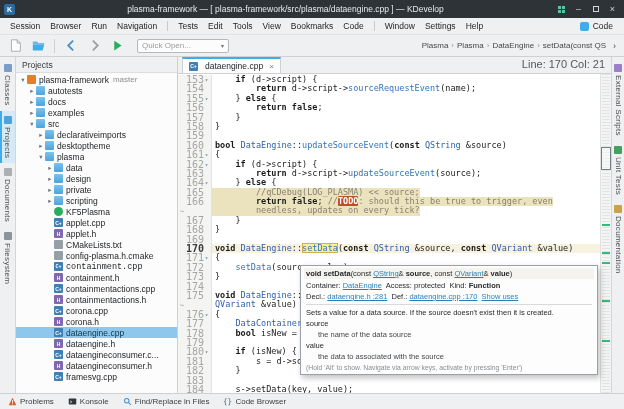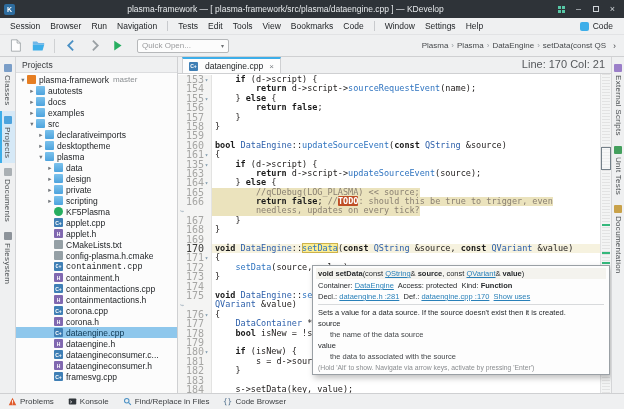--- a/index.html
+++ b/index.html
@@ -88,39 +88,39 @@
   .linecol { margin-left:auto; padding:0 6px 2px 0; font-size:11px; color:#55585b; align-self:center;}
 
   .editor-body { flex:1; position:relative; display:flex; min-height:0; overflow:hidden; background:#fff;}
   .code { flex:1; overflow:hidden; font-family:"DejaVu Sans Mono", monospace; font-size:8.5px;
           line-height:9.4px; padding-top:1px; }
   .crow { display:flex; height:9.4px; white-space:pre; }
   .crow.cur { background:#f6f2df; }
   .gut { display:flex; flex:none; background:#f4f4f3; border-right:1px solid #e3e3e2; }
   .gicon { width:8px; font-size:6px; color:#93a5b5; text-align:center; }
   .gnum { width:16px; text-align:right; font-size:10px; color:#a5a5a3; padding-right:1px;}
-  .crow.cur .gnum { color:#3b3b39; font-weight:normal; }
+  .crow.cur .gnum { color:#3b3b39; font-weight:bold; }
   .gfold { width:9px; font-size:6px; color:#7d98ab; text-align:center; }
   .ctext { padding-left:3px; }
   .ctext.hl { background:var(--hlline,#ebe3bd); }
   .tk.pl { color:#1f1c1b; } .tk.kw { color:#1b1b1b; font-weight:bold; }
   .tk.ty { color:var(--type,#2c5faa); } .tk.fn { color:var(--func,#2f74c0); }
   .tk.cm { color:var(--comment,#8a8072); }
   .tk.todo { background:var(--todo,#bf4e25); color:#fff; font-weight:bold; border-radius:1px;}
   .tk.occ { background:var(--occur,#fcee94); box-shadow:inset 0 0 0 1px #cdb24b; }
 
   .escroll { width:11px; flex:none; background:#f3f4f4; border-left:1px solid #e0e1e2; position:relative;}
   .minimap { position:absolute; left:1px; right:1px; top:0; bottom:0; opacity:.4;
              background:repeating-linear-gradient(to bottom,#c9c9c9 0 1px,transparent 1px 3px);}
   .viewport-box { position:absolute; left:0; right:0; top:73px; height:23px;
                   border:1px solid #748089; background:rgba(252,252,252,.45);}
   .smark { position:absolute; left:1px; right:1px; height:2px; background:#35b87c; }
 
   
-  .tooltip { position:absolute; left:134px; top:191px; width:298px; background:#fdfdfd;
+  .tooltip { position:absolute; left:122px; top:191px; width:298px; background:#fdfdfd;
              border:1px solid #9aa0a5; box-shadow:2px 3px 6px rgba(0,0,0,.25); z-index:5;
              font-size:7.5px; color:#26292c; padding:3px 5px; }
   .tt-row { white-space:pre-wrap; margin-bottom:2px; }
   .tt-sig { background:#f4f3ee; padding:1px 2px; margin:-1px -2px 2px; }
   .tt-b { font-weight:bold; }
   .tt-link { color:var(--link,#2980b9); text-decoration:underline; }
   .tt-hr { border-top:1px solid #d8dadc; margin:3px 0; }
   .tt-indent { padding-left:12px; color:#44474a; }
   .tt-hint { color:#8a8d90; font-size:6.8px; margin-top:3px; }
 
@@ -408,21 +408,21 @@
         <div class="code">
             <div class="crow"><span class="gut"><span class="gicon"></span><span class="gnum">153</span><span class="gfold">▾</span></span><span class="ctext"><span class="tk pl">    </span><span class="tk kw">if</span><span class="tk pl"> (d-&gt;script) {</span></span></div>
             <div class="crow"><span class="gut"><span class="gicon"></span><span class="gnum">154</span><span class="gfold"></span></span><span class="ctext"><span class="tk pl">        </span><span class="tk kw">return</span><span class="tk pl"> d-&gt;script-&gt;</span><span class="tk fn">sourceRequestEvent</span><span class="tk pl">(name);</span></span></div>
             <div class="crow"><span class="gut"><span class="gicon"></span><span class="gnum">155</span><span class="gfold">▾</span></span><span class="ctext"><span class="tk pl">    } </span><span class="tk kw">else</span><span class="tk pl"> {</span></span></div>
             <div class="crow"><span class="gut"><span class="gicon"></span><span class="gnum">156</span><span class="gfold"></span></span><span class="ctext"><span class="tk pl">        </span><span class="tk kw">return</span><span class="tk pl"> </span><span class="tk kw">false</span><span class="tk pl">;</span></span></div>
             <div class="crow"><span class="gut"><span class="gicon"></span><span class="gnum">157</span><span class="gfold"></span></span><span class="ctext"><span class="tk pl">    }</span></span></div>
             <div class="crow"><span class="gut"><span class="gicon"></span><span class="gnum">158</span><span class="gfold"></span></span><span class="ctext"><span class="tk pl">}</span></span></div>
             <div class="crow"><span class="gut"><span class="gicon"></span><span class="gnum">159</span><span class="gfold"></span></span><span class="ctext"></span></div>
             <div class="crow"><span class="gut"><span class="gicon"></span><span class="gnum">160</span><span class="gfold"></span></span><span class="ctext"><span class="tk kw">bool</span><span class="tk pl"> </span><span class="tk ty">DataEngine</span><span class="tk pl">::</span><span class="tk fn">updateSourceEvent</span><span class="tk pl">(</span><span class="tk kw">const</span><span class="tk pl"> </span><span class="tk ty">QString</span><span class="tk pl"> &amp;source)</span></span></div>
             <div class="crow"><span class="gut"><span class="gicon"></span><span class="gnum">161</span><span class="gfold">▾</span></span><span class="ctext"><span class="tk pl">{</span></span></div>
-            <div class="crow"><span class="gut"><span class="gicon"></span><span class="gnum">135</span><span class="gfold">▾</span></span><span class="ctext"><span class="tk pl">    </span><span class="tk kw">if</span><span class="tk pl"> (d-&gt;script) {</span></span></div>
+            <div class="crow"><span class="gut"><span class="gicon"></span><span class="gnum">162</span><span class="gfold">▾</span></span><span class="ctext"><span class="tk pl">    </span><span class="tk kw">if</span><span class="tk pl"> (d-&gt;script) {</span></span></div>
             <div class="crow"><span class="gut"><span class="gicon"></span><span class="gnum">163</span><span class="gfold"></span></span><span class="ctext"><span class="tk pl">        </span><span class="tk kw">return</span><span class="tk pl"> d-&gt;script-&gt;</span><span class="tk fn">updateSourceEvent</span><span class="tk pl">(source);</span></span></div>
             <div class="crow"><span class="gut"><span class="gicon"></span><span class="gnum">164</span><span class="gfold">▾</span></span><span class="ctext"><span class="tk pl">    } </span><span class="tk kw">else</span><span class="tk pl"> {</span></span></div>
             <div class="crow"><span class="gut"><span class="gicon"></span><span class="gnum">165</span><span class="gfold"></span></span><span class="ctext hl"><span class="tk pl">        </span><span class="tk cm">//qCDebug(LOG_PLASMA) &lt;&lt; source;</span></span></div>
             <div class="crow"><span class="gut"><span class="gicon"></span><span class="gnum">166</span><span class="gfold"></span></span><span class="ctext hl"><span class="tk pl">        </span><span class="tk kw">return</span><span class="tk pl"> </span><span class="tk kw">false</span><span class="tk pl">; </span><span class="tk cm">//</span><span class="tk todo">TODO</span><span class="tk cm">: should this be true to trigger, even</span></span></div>
             <div class="crow"><span class="gut"><span class="gicon">↪</span><span class="gnum"></span><span class="gfold"></span></span><span class="ctext hl"><span class="tk pl">        </span><span class="tk cm">needless, updates on every tick?</span></span></div>
             <div class="crow"><span class="gut"><span class="gicon"></span><span class="gnum">167</span><span class="gfold"></span></span><span class="ctext"><span class="tk pl">    }</span></span></div>
             <div class="crow"><span class="gut"><span class="gicon"></span><span class="gnum">168</span><span class="gfold"></span></span><span class="ctext"><span class="tk pl">}</span></span></div>
             <div class="crow"><span class="gut"><span class="gicon"></span><span class="gnum">169</span><span class="gfold"></span></span><span class="ctext"></span></div>
             <div class="crow cur"><span class="gut"><span class="gicon"></span><span class="gnum">170</span><span class="gfold"></span></span><span class="ctext"><span class="tk kw">void</span><span class="tk pl"> </span><span class="tk ty">DataEngine</span><span class="tk pl">::</span><span class="tk fn occ">setData</span><span class="tk pl">(</span><span class="tk kw">const</span><span class="tk pl"> </span><span class="tk ty">QString</span><span class="tk pl"> &amp;source, </span><span class="tk kw">const</span><span class="tk pl"> </span><span class="tk ty">QVariant</span><span class="tk pl"> &amp;value)</span></span></div>
             <div class="crow"><span class="gut"><span class="gicon"></span><span class="gnum">171</span><span class="gfold">▾</span></span><span class="ctext"><span class="tk pl">{</span></span></div>

